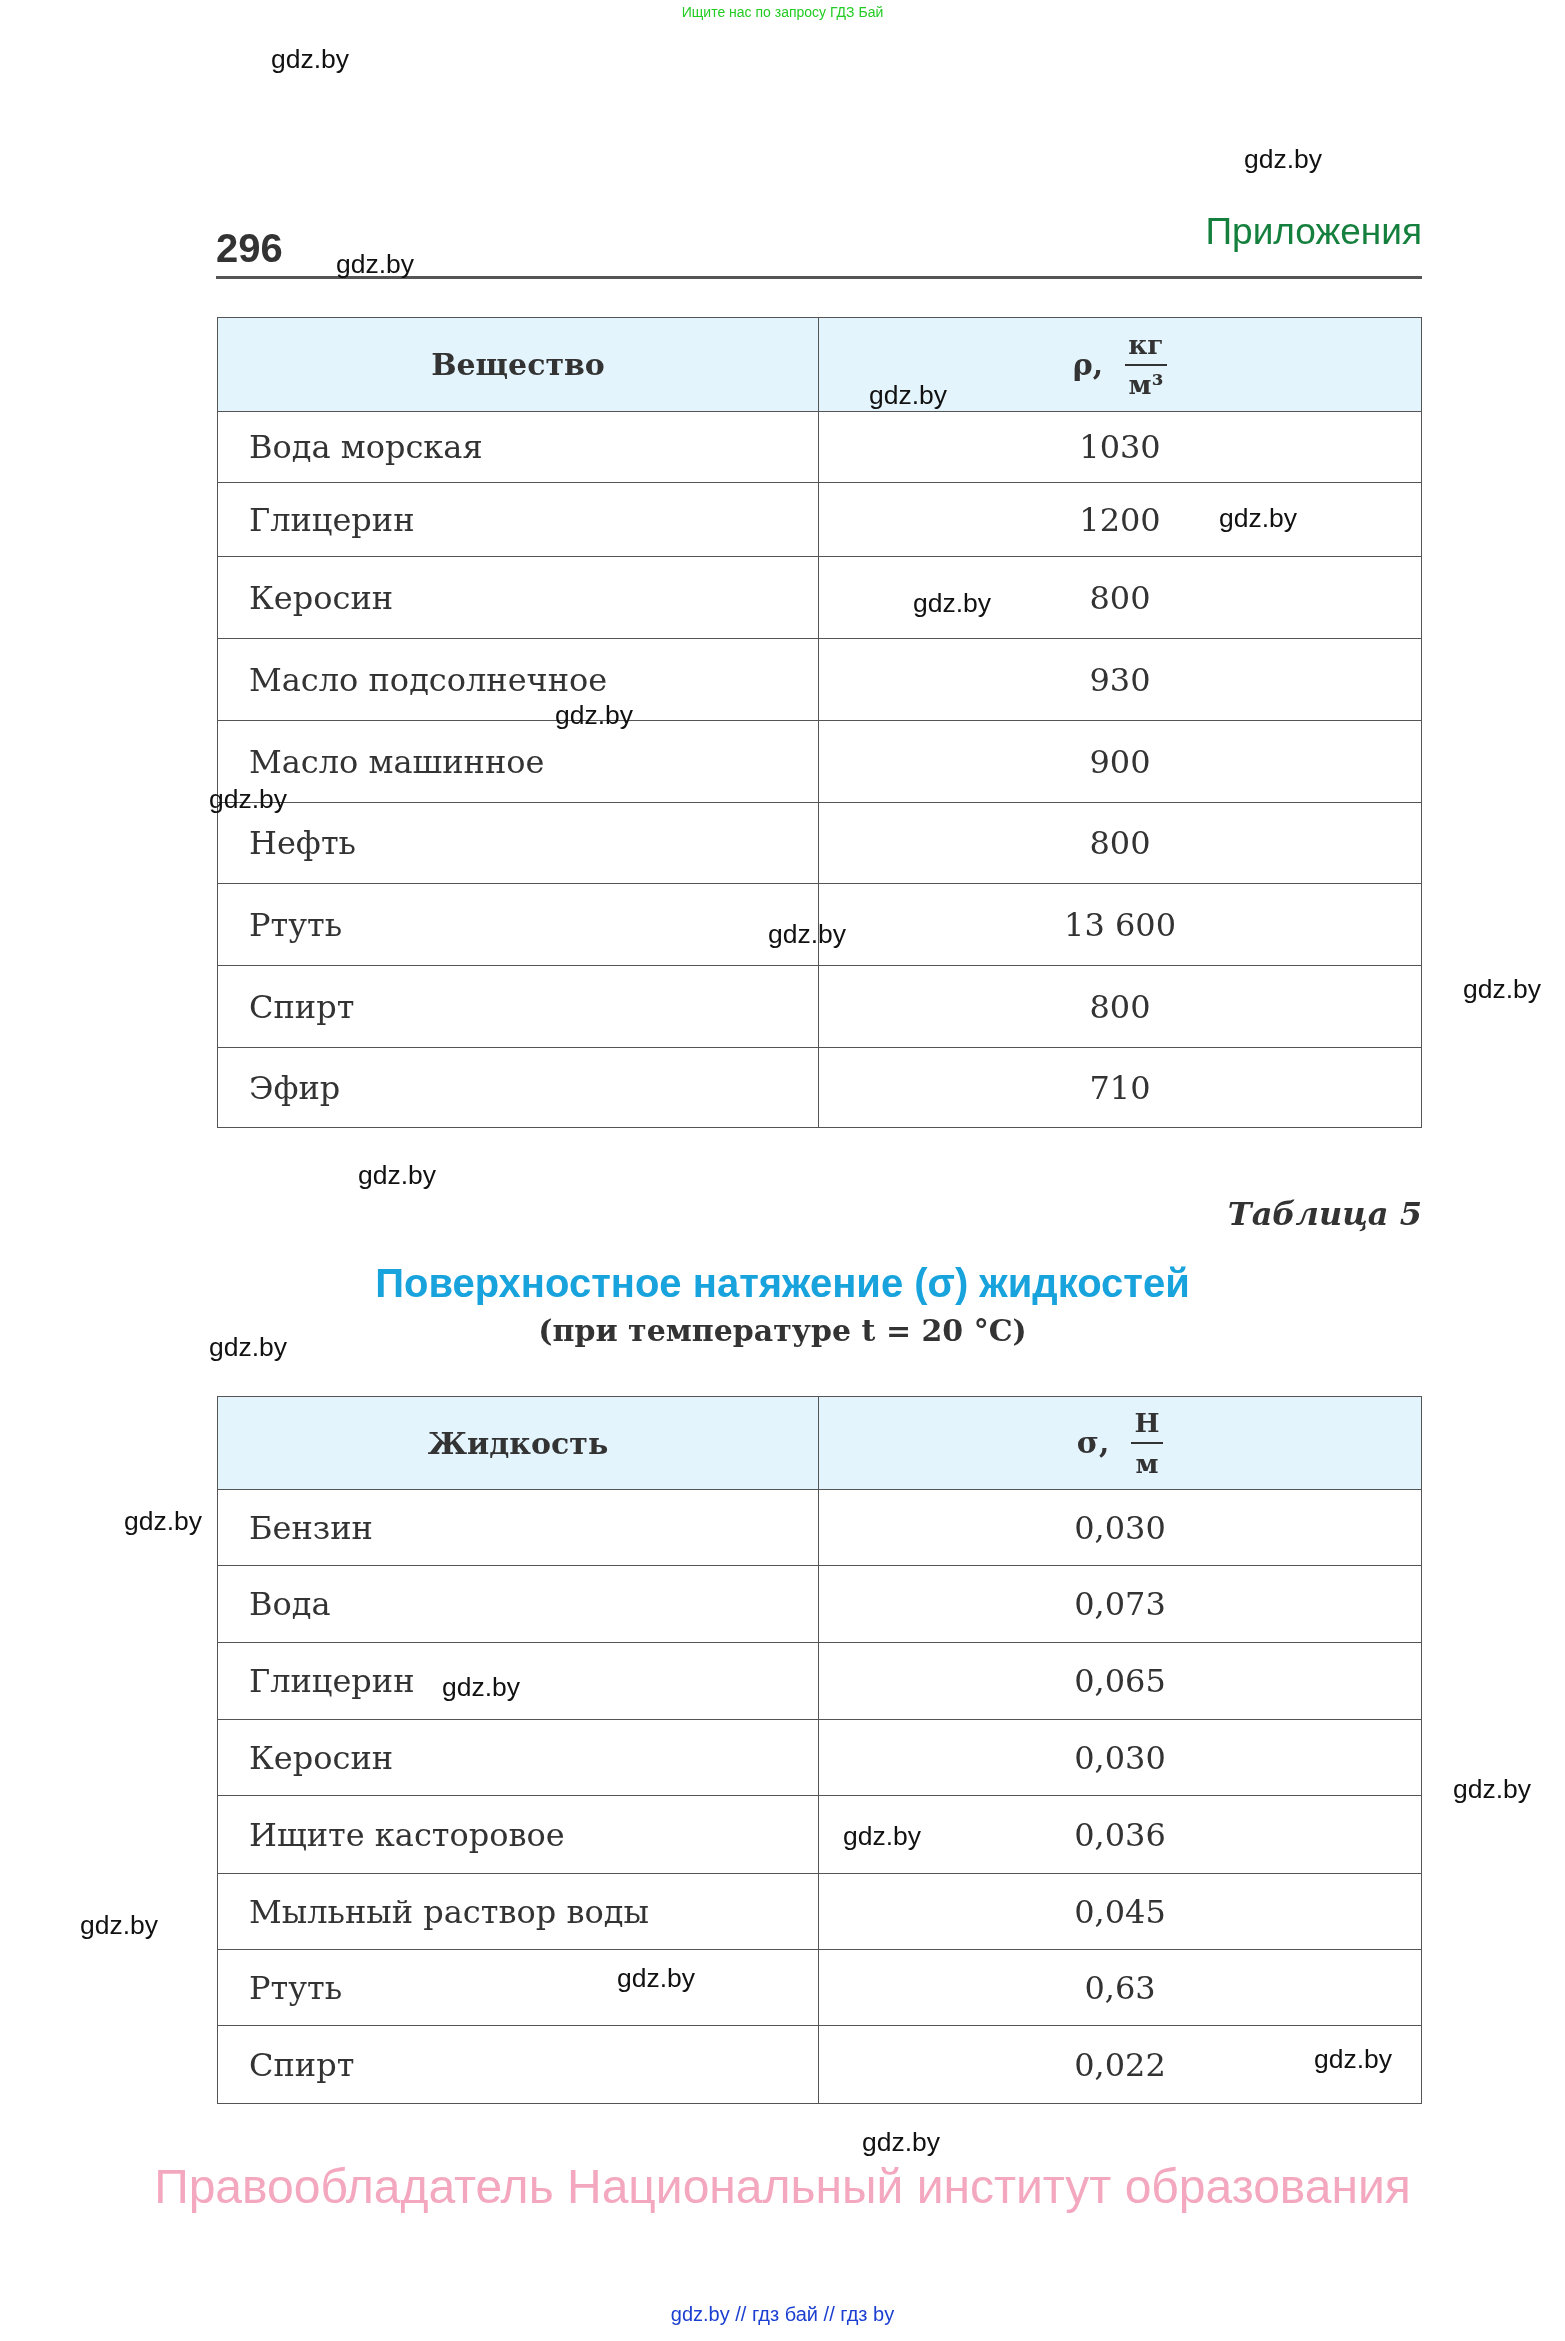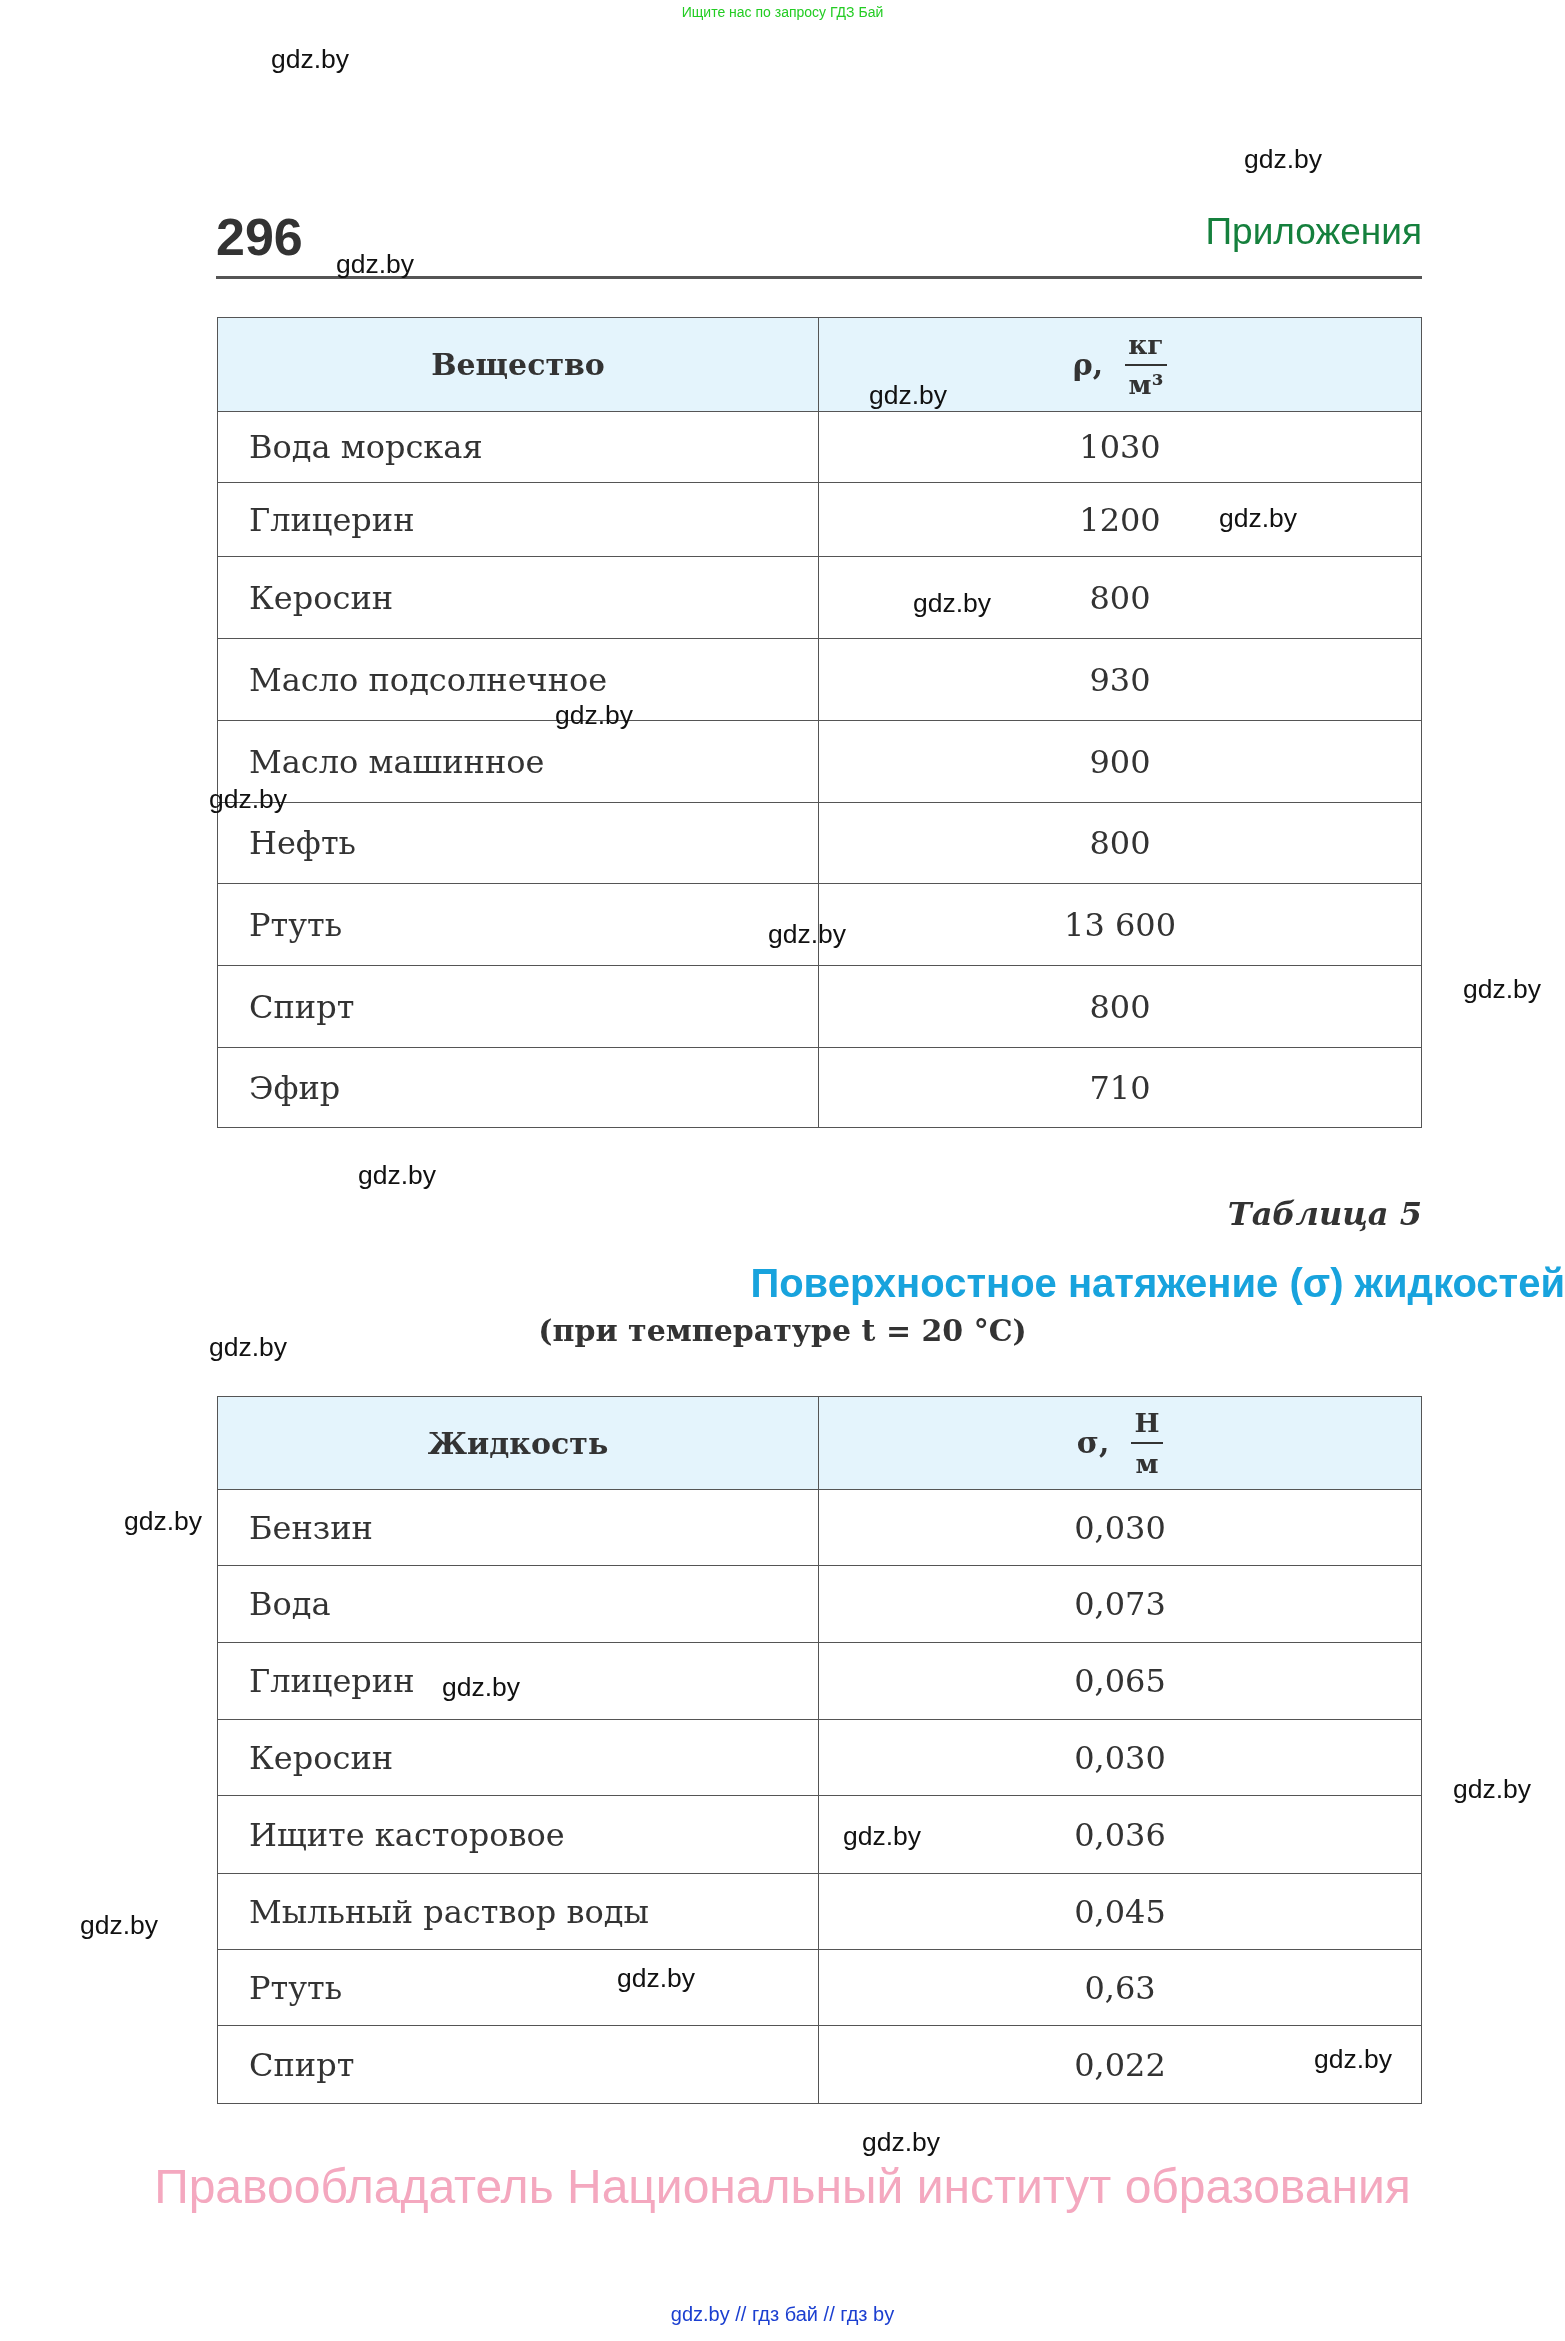--- a/index.html
+++ b/index.html
@@ -1,33 +1,33 @@
 <!DOCTYPE html>
 <html style="font-size:14.6px"><head>
 <meta charset="utf-8">
 <style>
   html, body { margin:0; padding:0; }
   body { width:1565px; height:2342px; position:relative; background:#ffffff; overflow:hidden; font-family:"Liberation Sans", sans-serif; color:#222; }
   .abs { position:absolute; }
   .top-banner { left:0; width:1565px; top:3.7px; text-align:center; color:#22cc22; font-size:14px; }
   .wm { color:#111; font-size:26.5px; font-family:"Liberation Sans", sans-serif; white-space:nowrap; z-index:5; }
-  .page-num { left:216px; top:207px; font-size:52px; font-weight:bold; color:#333; }
+  .page-num { left:216px; top:226px; font-size:40px; font-weight:bold; color:#333; }
   .section { right:143px; top:211px; font-size:37px; color:#15803d; }
   .rule { left:216px; width:1206px; top:276px; height:2.7px; background:#555; }
   table.t { position:absolute; left:217px; width:1205px; border-collapse:collapse; font-family:"DejaVu Serif", serif; font-size:32px; color:#333; }
   table.t td, table.t th { border:1.8px solid #555; padding:0; }
   table.t th { background:#e4f4fc; font-weight:bold; font-size:30px; }
   table.t td.name { padding-left:31px; text-align:left; }
   table.t td.val { text-align:center; }
   .frac { display:inline-flex; flex-direction:column; align-items:center; vertical-align:middle; margin-left:11px; font-size:26.5px; }
   .frac .num { border-bottom:2.7px solid #333; padding:0 3.7px 3.7px; }
   .frac .den { padding-top:3.7px; }
   .hdr-sym { vertical-align:middle; }
   .tab-label { right:143px; top:1195px; font-family:"DejaVu Serif", serif; font-style:italic; font-weight:bold; font-size:32px; color:#333; }
-  .title { left:0; width:1565px; top:1261px; text-align:right; color:#18a3dd; font-size:40px; font-weight:bold; }
+  .title { left:0; width:1565px; top:1261px; text-align:center; color:#18a3dd; font-size:40px; font-weight:bold; }
   .subtitle { left:0; width:1565px; top:1313px; text-align:center; font-family:"DejaVu Serif", serif; font-weight:bold; font-size:30px; color:#333; }
   .copyright { left:0; width:1565px; top:2159px; text-align:center; color:#f4a8bf; font-size:48px; }
   .footer { left:0; width:1565px; top:2303px; text-align:center; color:#1b3fd0; font-size:20px; }
 </style>
 </head>
 <body>
 
 <div class="abs top-banner">Ищите нас по запросу ГДЗ Бай</div>
 
 <div class="abs wm" style="left:271px;top:44px">gdz.by</div>

